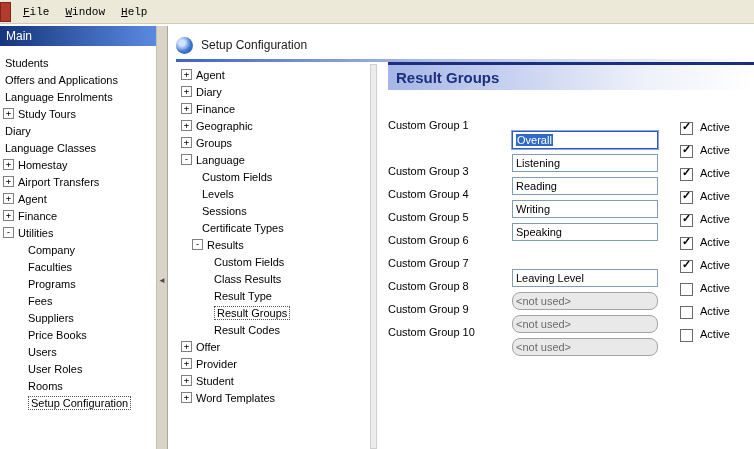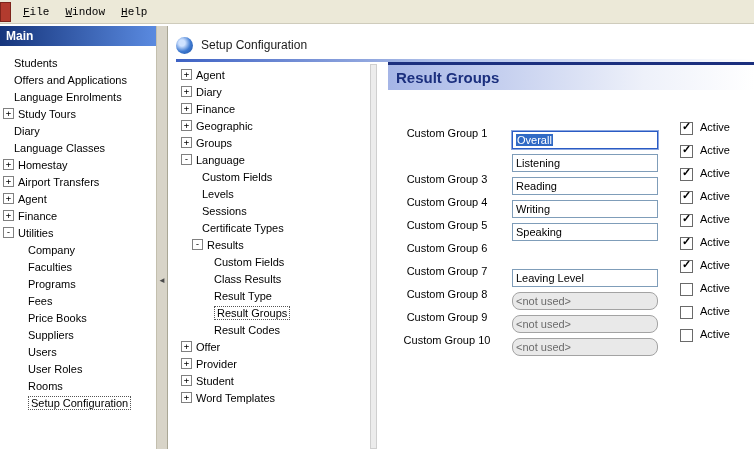--- a/index.html
+++ b/index.html
@@ -10,24 +10,24 @@
   }
   
   .menubar { position:absolute; top:0; left:0; width:754px; height:24px;
     background:#ece9d8; border-bottom:1px solid #cfccbc; display:flex; align-items:center; }
   .app-icon { width:11px; height:20px; background:#b23b2e; border:1px solid #7e241b; margin-right:4px; }
   .menu-item { padding:4px 8px; cursor:default;font-family:Liberation Mono, monospace; }
   .menu-item .mn { text-decoration:underline; }
   
   .sidebar { position:absolute; top:26px; left:0; width:156px; height:423px; background:#ffffff; }
   .sidebar-header { height:20px; background:linear-gradient(to right,#16357c,#5a8ae0);
-    color:#fff; font-weight:bold; font-size:12px; padding:3px 0 0 6px; }
+    color:#fff; font-weight:normal; font-size:12px; padding:3px 0 0 6px; }
   .sidebar-list { padding-top:8px; }
   .sb-row { height:17px; display:flex; align-items:center; white-space:nowrap; cursor:default; }
-  .sb-plain { padding-left:14px; }
+  .sb-plain { padding-left:5px; }
   .sb-exp   { padding-left:3px; }
   .sb-child { padding-left:28px; }
   .expander { width:11px; height:11px; border:1px solid #808080; background:#fff;
     font-size:9px; line-height:9px; text-align:center; margin-right:4px; flex:0 0 11px;
     font-family:"DejaVu Sans Mono", monospace; color:#000; }
   .focus-rect { border:1px dotted #555; padding:0 2px; }
   
   .splitter { position:absolute; top:26px; left:156px; width:12px; height:423px;
     background:#d8d4c8; border-left:1px solid #c3bfae; border-right:1px solid #a9a695; }
   .collapse { position:absolute; top:250px; left:1px; font-size:8px; color:#4a4a4a; cursor:pointer; }
@@ -47,21 +47,21 @@
   .l1exp  { padding-left:14px; }
   .l2leaf { padding-left:36px; }
   .vscroll { position:absolute; top:38px; left:202px; width:7px; height:385px;
     background:#ececec; border:1px solid #cfcfcf; }
   
   .panel-header { position:absolute; top:36px; left:220px; width:366px; height:28px;
     border-top:3px solid #1b2f7e; background:linear-gradient(to right,#a5b5e6,#eef1fa 70%,#ffffff);
     padding:4px 0 0 8px; }
   .panel-title { font-size:15px; font-weight:bold; color:#1b2f7e; }
   .form-row { position:absolute; left:220px; width:366px; height:18px; }
-  .f-label { position:absolute; left:0; top:8px; width:118px; text-align:center; }
+  .f-label { position:absolute; left:0; top:0; width:118px; text-align:left; }
   .input { position:absolute; left:124px; top:12px; width:146px; height:18px;
     border:1px solid #7f9db9; background:#fff; padding:1px 3px; font-family:"Liberation Sans",sans-serif;
     font-size:11px; line-height:14px; }
   .input.focused { border-color:#2a5bc4; outline:1px solid #8ca7e0; }
   .input.disabled { background:#e9e9e9; border-color:#a3a3a3; color:#6b6b6b;border-radius:8px; }
   .sel { background:#316ac5; color:#fff; padding:0 1px; }
   .checkbox { position:absolute; left:292px; top:3px; width:13px; height:13px;
     border:1px solid #6a6a6a; background:#fff; }
   .chk { position:absolute; top:-3px; left:1px; font-size:11px; font-weight:bold; color:#000; }
   .active-label { position:absolute; left:312px; top:2px; }
@@ -124,24 +124,24 @@
     <div class="sb-row sb-child">
         <span class="lbl">Faculties</span>
       </div>
     <div class="sb-row sb-child">
         <span class="lbl">Programs</span>
       </div>
     <div class="sb-row sb-child">
         <span class="lbl">Fees</span>
       </div>
     <div class="sb-row sb-child">
+        <span class="lbl">Suppliers</span>
+      </div>
+    <div class="sb-row sb-child">
         <span class="lbl">Price Books</span>
-      </div>
-    <div class="sb-row sb-child">
-        <span class="lbl">Suppliers</span>
       </div>
     <div class="sb-row sb-child">
         <span class="lbl">Users</span>
       </div>
     <div class="sb-row sb-child">
         <span class="lbl">User Roles</span>
       </div>
     <div class="sb-row sb-child">
         <span class="lbl">Rooms</span>
       </div>

